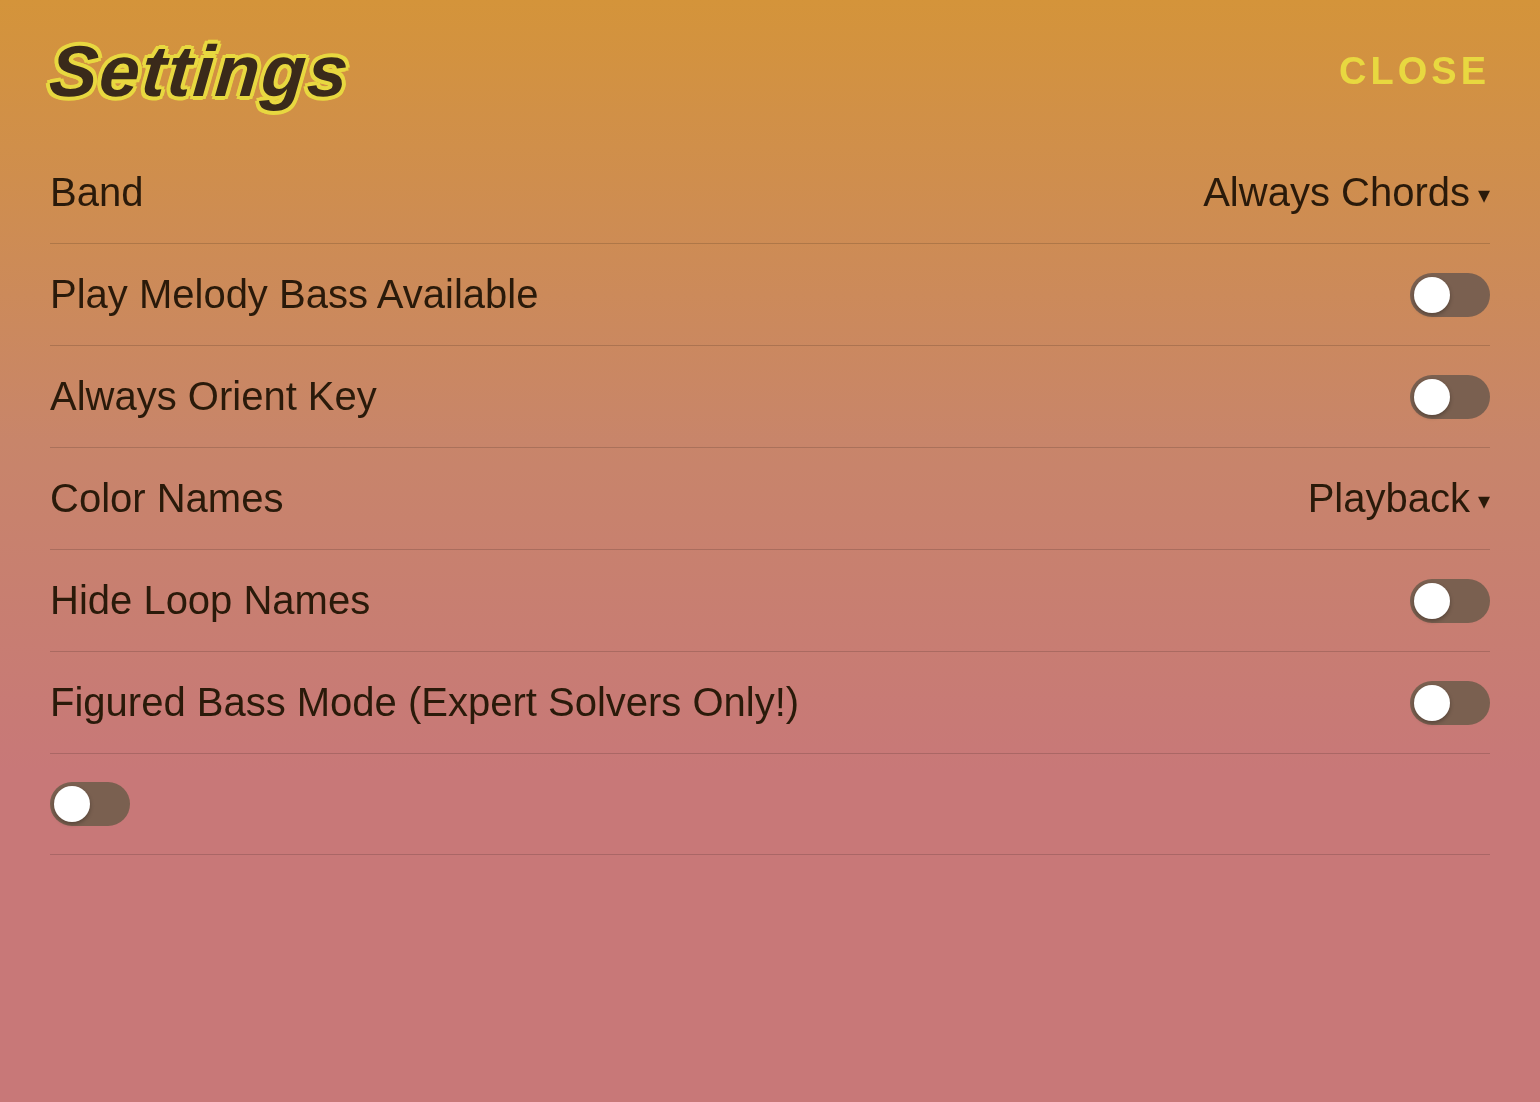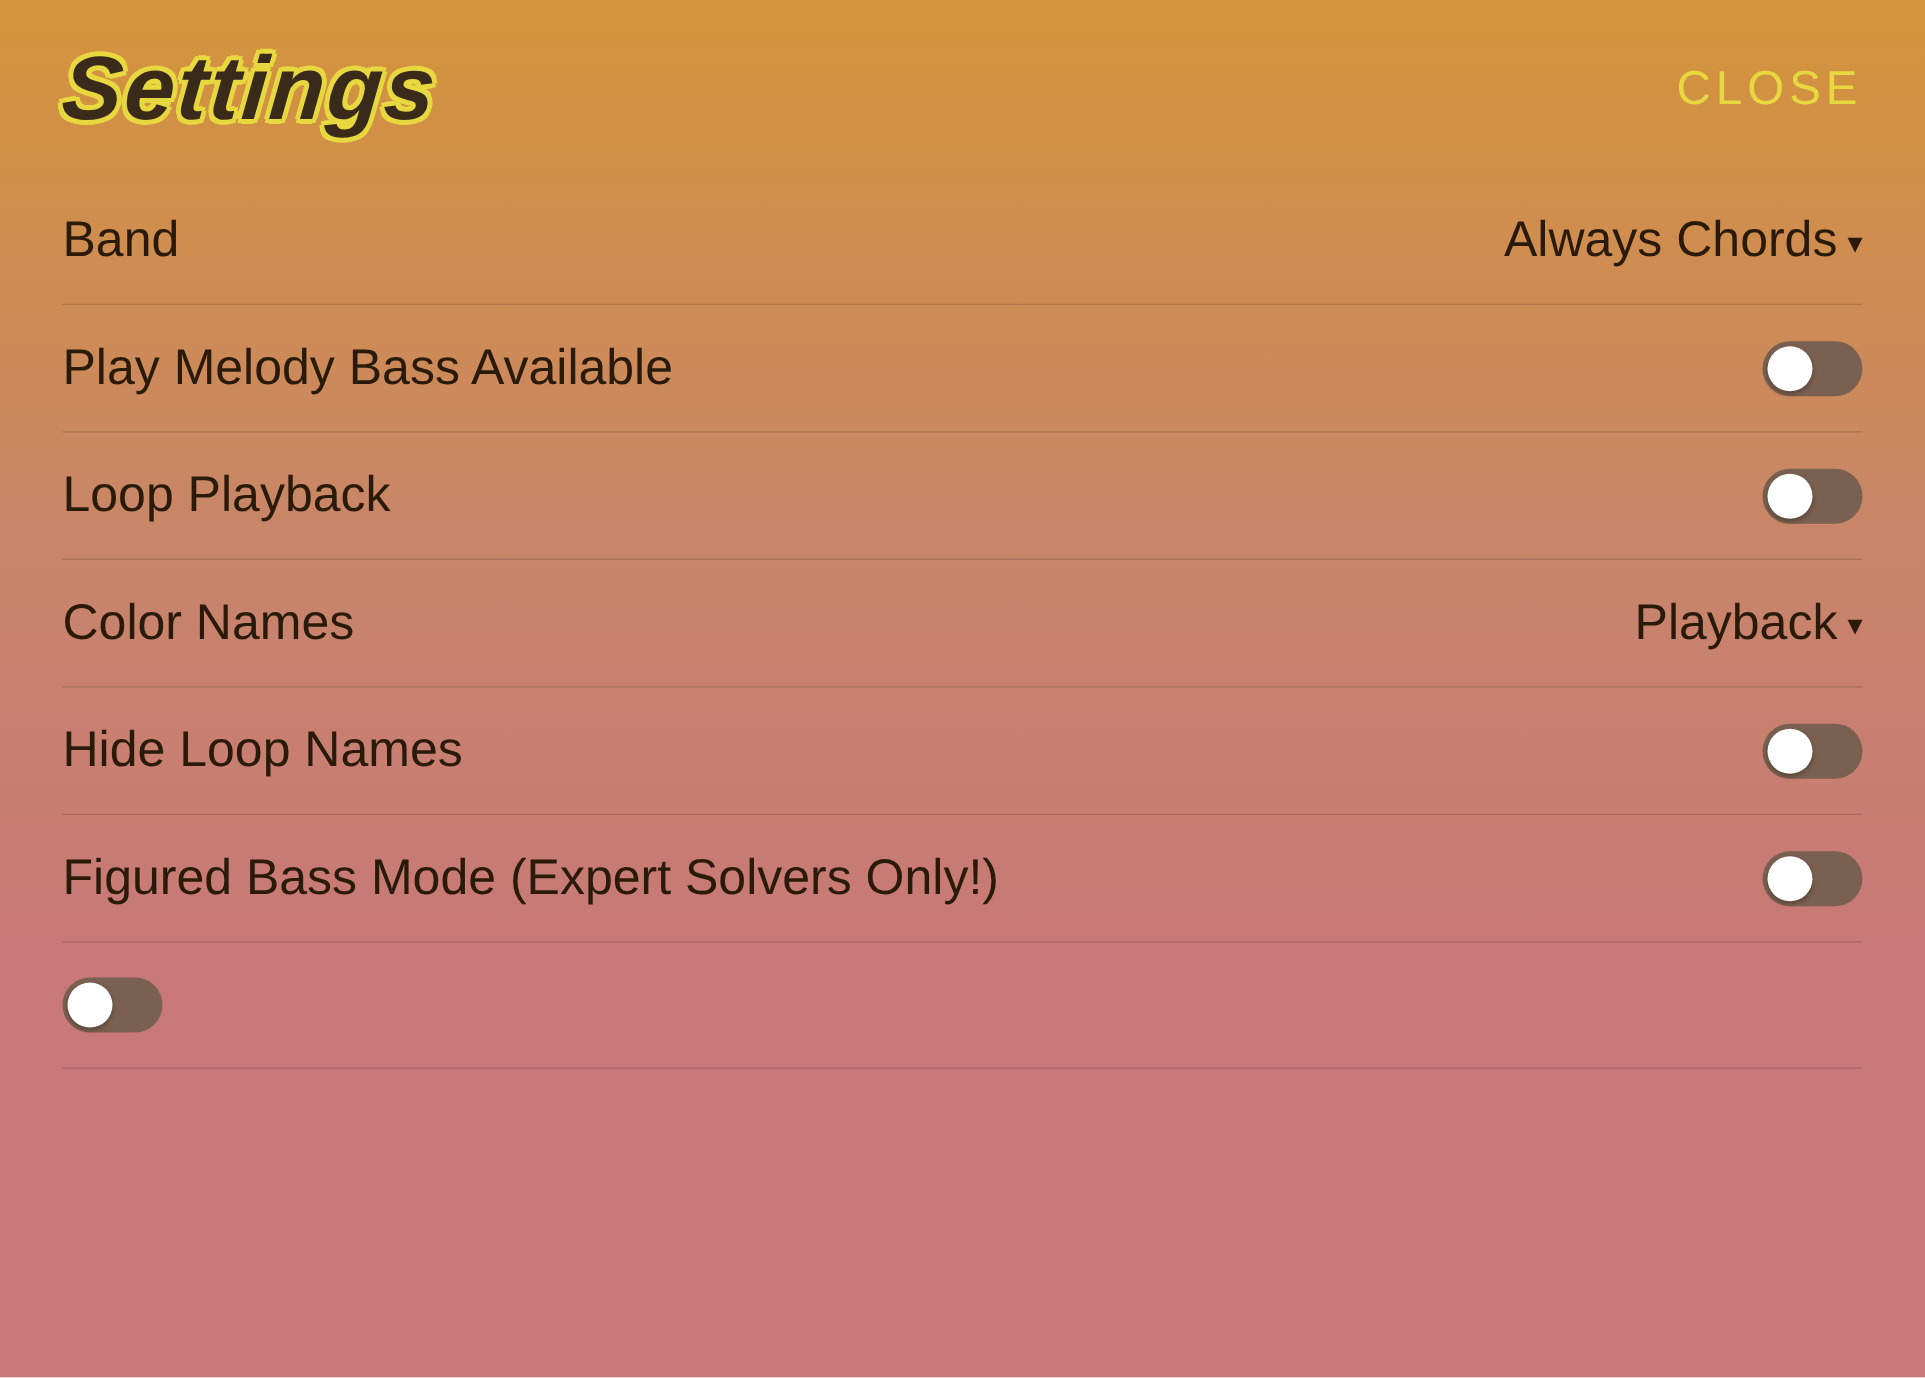--- a/index.html
+++ b/index.html
@@ -44,21 +44,21 @@
         4px 0 0 #e8d840,
         0 -4px 0 #e8d840,
         0 4px 0 #e8d840;
       font-style: italic;
       transform: skewX(-5deg);
       display: inline-block;
     }
 
     .close-button {
       font-size: 38px;
-      font-weight: 400;
+      font-weight: 700;
       color: #e8d840;
       letter-spacing: 4px;
       cursor: pointer;
       margin-top: 20px;
     }
 
     .settings-list {
       padding: 0 50px;
     }
 
@@ -148,29 +148,29 @@
 
     <div class="setting-row">
       <span class="setting-label">Play Melody Bass Available</span>
       <div class="toggle setting-control">
         <div class="toggle-track">
           <div class="toggle-thumb"></div>
         </div>
       </div>
     </div>
 
-
-    <div class="setting-row">
-      <span class="setting-label">Loop Playback</span>
-      <div class="toggle setting-control">
-        <div class="toggle-track">
-          <div class="toggle-thumb"></div>
-        </div>
-      </div>
-    </div>
+    <div class="setting-row">
+      <span class="setting-label">Always Orient Key</span>
+      <div class="toggle setting-control">
+        <div class="toggle-track">
+          <div class="toggle-thumb"></div>
+        </div>
+      </div>
+    </div>
+
 
     <div class="setting-row">
       <span class="setting-label">Color Names</span>
       <div class="dropdown setting-control">
         <span class="dropdown-text">Playback</span>
         <span class="dropdown-arrow">▾</span>
       </div>
     </div>
 
     <div class="setting-row">

